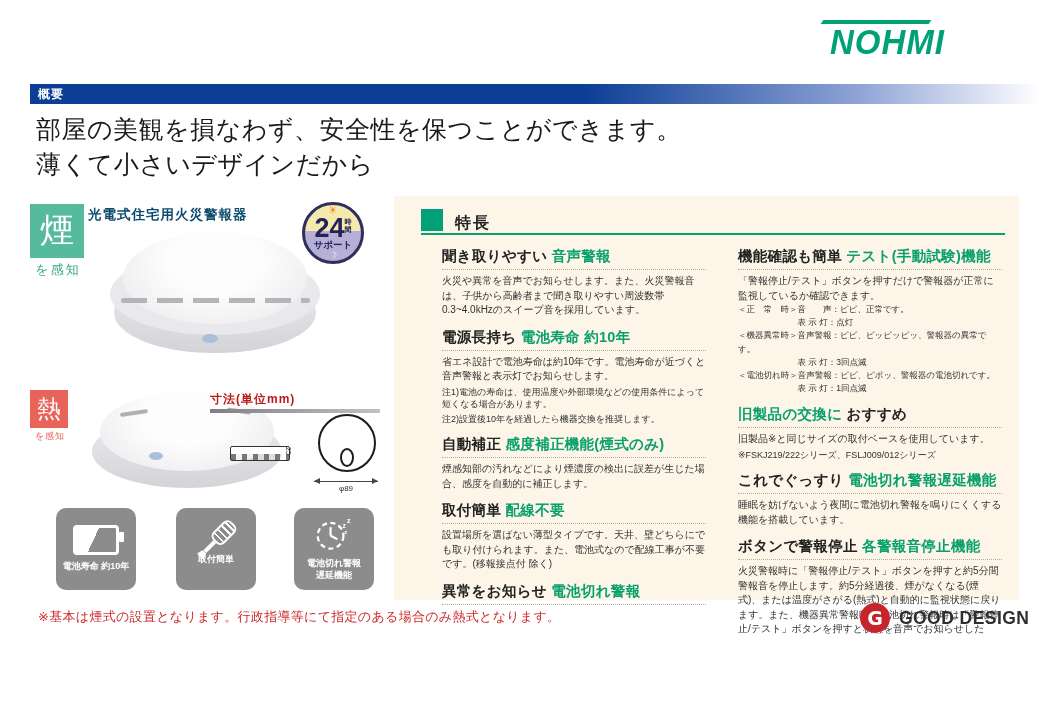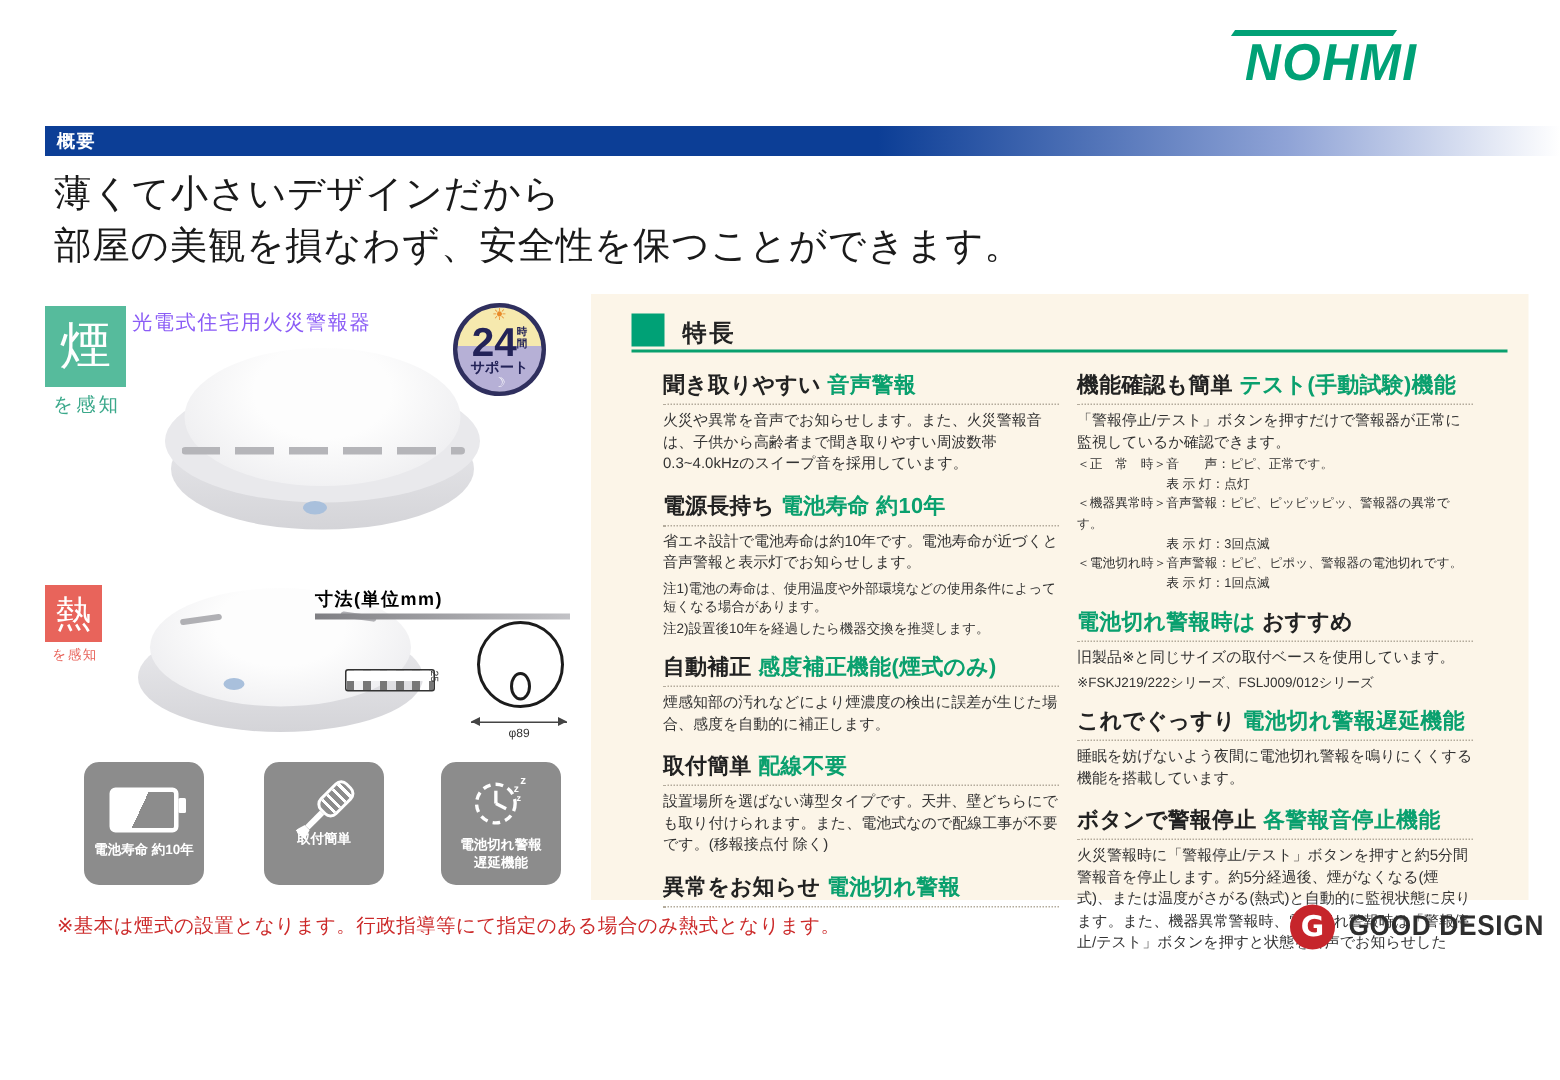--- a/index.html
+++ b/index.html
@@ -24,21 +24,21 @@
   
   .sense{position:absolute;text-align:center;}
   .sense-box{display:flex;align-items:center;justify-content:center;color:#fff;}
   #smoke-badge{left:30px;top:204px;width:56px;}
   #smoke-badge .sense-box{width:54px;height:54px;background:#56bb9c;font-size:34px;}
   #smoke-badge .sense-cap{color:#3aa88a;font-size:13px;letter-spacing:2px;margin-top:3px;}
   #heat-badge{left:30px;top:390px;width:40px;}
   #heat-badge .sense-box{width:38px;height:38px;background:#e8645b;font-size:24px;}
   #heat-badge .sense-cap{color:#e8645b;font-size:9px;letter-spacing:1px;margin-top:2px;}
 
-  .product-name{position:absolute;left:88px;top:206px;font-size:13.5px;font-weight:normal;color:#8b5cf6;letter-spacing:1px;}
+  .product-name{position:absolute;left:88px;top:206px;font-size:13.5px;font-weight:bold;color:#0c4a6e;letter-spacing:1px;}
 
   
   .badge24{position:absolute;left:302px;top:202px;width:56px;height:56px;border-radius:50%;
            border:3px solid #2f2f5e;background:linear-gradient(180deg,#f6e9ae 0 46%,#b6b0d6 46% 100%);
            text-align:center;}
   .b24-sun{position:absolute;top:0px;left:50%;transform:translateX(-50%);color:#e98b2a;font-size:11px;line-height:1;}
   .b24-row{position:absolute;top:10px;left:0;width:100%;display:flex;justify-content:center;align-items:flex-start;}
   .b24-num{font-size:27px;font-weight:900;color:#232358;line-height:1;}
   .b24-unit{display:flex;flex-direction:column;font-size:7px;font-weight:bold;color:#232358;line-height:1.1;margin-top:3px;}
   .b24-label{position:absolute;top:34px;left:0;width:100%;font-size:9.5px;font-weight:bold;color:#232358;}
@@ -58,21 +58,21 @@
   #det1 .d-led{left:44%;top:77%;width:16px;height:9px;}
   #det2{left:88px;top:390px;width:198px;height:104px;}
   #det2 .d-rim{top:24%;height:70%;}
   #det2 .d-dome{top:2%;height:76%;}
   #det2 .d-slot{position:absolute;height:4px;border-radius:2px;background:#b0b0b4;}
   #det2 .d-slot.s1{left:16%;top:20%;width:14%;transform:rotate(-8deg);}
   #det2 .d-slot.s2{right:18%;top:18%;width:12%;transform:rotate(8deg);}
   #det2 .d-led{left:31%;top:60%;width:14px;height:8px;}
 
   
-  .dims-title{position:absolute;left:210px;top:391px;font-size:12px;font-weight:bold;color:#000000;letter-spacing:1px;}
+  .dims-title{position:absolute;left:210px;top:391px;font-size:12px;font-weight:bold;color:#b91c1c;letter-spacing:1px;}
   .dims-rule{position:absolute;left:210px;top:409px;width:170px;height:4px;
              background:linear-gradient(90deg,#7f7f83,#c2c2c6);}
   .sideview{position:absolute;left:230px;top:446px;width:58px;height:13px;border:1.5px solid #333;border-radius:2px;
             background:linear-gradient(#fff 0 55%,transparent 55%),
                        repeating-linear-gradient(90deg,#777 0 5px,transparent 5px 11px);}
   .sv-dim{position:absolute;left:292px;top:447px;font-size:7px;color:#333;transform:rotate(90deg);transform-origin:left top;}
   .frontview{position:absolute;left:318px;top:414px;width:54px;height:54px;border:2px solid #1c1c1c;border-radius:50%;}
   .fv-btn{position:absolute;left:50%;bottom:3px;transform:translateX(-50%);width:10px;height:15px;
           border:2px solid #1c1c1c;border-radius:50%;}
   .fv-dimline{position:absolute;left:314px;top:481px;width:64px;height:1px;background:#444;}
@@ -95,21 +95,21 @@
   .sd-shaft{width:14px;height:4px;background:#fff;}
   .sd-handle{width:22px;height:12px;border:2.5px solid #fff;border-radius:6px;
              background:repeating-linear-gradient(90deg,transparent 0 3px,#fff 3px 5px);}
 
   
   .panel{position:absolute;left:394px;top:196px;width:625px;height:404px;background:#fcf5e8;}
   .panel-head{display:flex;align-items:flex-end;gap:12px;padding:13px 0 0 27px;}
   .panel-square{width:22px;height:22px;background:#00a176;}
   .panel-title{font-size:16px;font-weight:bold;color:#222;letter-spacing:2px;line-height:1;}
   .panel-rule{height:2px;background:#0aa06e;margin:2px 14px 0 27px;}
-  .panel-cols{display:flex;gap:12px;padding:12px 16px 0 48px;}
+  .panel-cols{display:flex;gap:32px;padding:12px 16px 0 48px;}
   .pcol{width:264px;}
   .fblock{margin-bottom:10px;}
   .ftitle{font-size:14.5px;font-weight:bold;letter-spacing:0.3px;border-bottom:1px dotted #b3ab9c;
           padding-bottom:3px;white-space:nowrap;}
   .tb{color:#222;} .tg{color:#0aa06e;}
   .fbody{font-size:10px;line-height:1.45;color:#333;margin-top:4px;}
   .fnote{font-size:9px;line-height:1.4;color:#333;margin-top:2px;}
   .fdetails div{font-size:8.5px;line-height:1.55;color:#333;white-space:pre-wrap;}
 
   
@@ -128,22 +128,22 @@
   <div class="logo">
     <span class="logo-bar"></span>
     <span class="logo-text">NOHMI</span>
   </div>
 
   <div class="obar">
     <div class="obar-label">概要</div>
   </div>
 
   <div class="headline">
+    <div>部屋の美観を損なわず、安全性を保つことができます。</div>
     <div>薄くて小さいデザインだから</div>
-    <div>部屋の美観を損なわず、安全性を保つことができます。</div>
   </div>
 
   <div class="sense" id="smoke-badge">
     <div class="sense-box">煙</div>
     <div class="sense-cap">を感知</div>
   </div>
 
   <div class="product-name">光電式住宅用火災警報器</div>
 
   <div class="badge24">
@@ -269,21 +269,21 @@
             <div>＜正　常　時＞音　　声：ピピ、正常です。</div>
             <div>　　　　　　　表 示 灯：点灯</div>
             <div>＜機器異常時＞音声警報：ピピ、ピッピッピッ、警報器の異常です。</div>
             <div>　　　　　　　表 示 灯：3回点滅</div>
             <div>＜電池切れ時＞音声警報：ピピ、ピポッ、警報器の電池切れです。</div>
             <div>　　　　　　　表 示 灯：1回点滅</div>
           </div>
         </div>
         <div class="fblock">
           <div class="ftitle">
-            <span class="tg">電池切れ警報時は </span><span class="tb">おすすめ</span>
+            <span class="tg">旧製品の交換に </span><span class="tb">おすすめ</span>
           </div>
           <div class="fbody">旧製品※と同じサイズの取付ベースを使用しています。</div>
           <div class="fnote">※FSKJ219/222シリーズ、FSLJ009/012シリーズ</div>
         </div>
         <div class="fblock">
           <div class="ftitle">
             <span class="tb">これでぐっすり </span><span class="tg">電池切れ警報遅延機能</span>
           </div>
           <div class="fbody">睡眠を妨げないよう夜間に電池切れ警報を鳴りにくくする機能を搭載しています。</div>
         </div>

